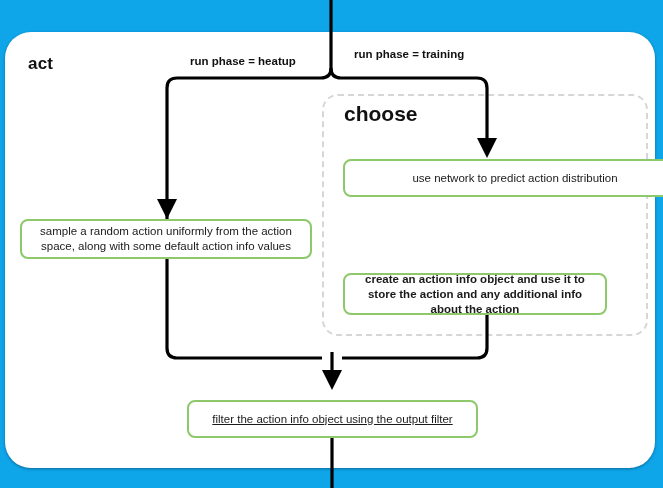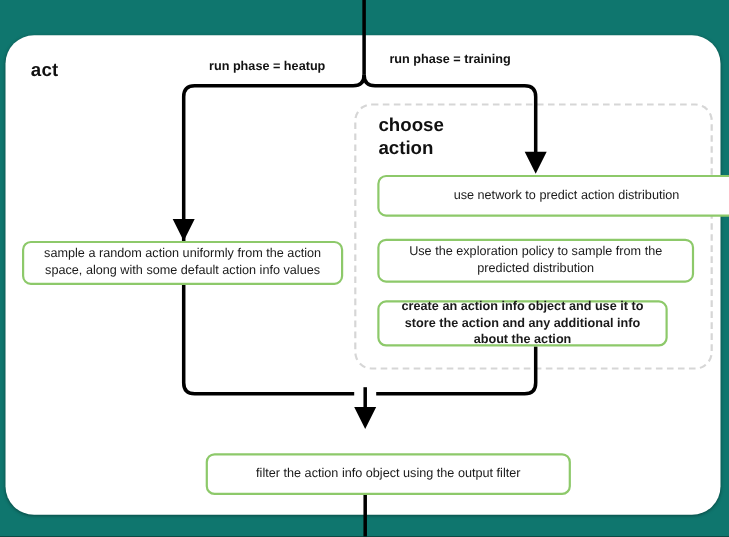--- a/index.html
+++ b/index.html
@@ -10,21 +10,21 @@
   body {
     width: 663px;
     height: 488px;
     overflow: hidden;
     font-family: "Liberation Sans", sans-serif;
   }
   #canvas {
     position: relative;
     width: 663px;
     height: 488px;
-    background: #0f766e;
+    background: #0ea5e9;
   }
   
   #act-panel {
     position: absolute;
     left: 5px;
     top: 32px;
     width: 650px;
     height: 436px;
     background: #ffffff;
     border-radius: 26px;
@@ -49,21 +49,21 @@
     border: 2px dashed #d6d6d6;
     border-radius: 16px;
     background: transparent;
     box-sizing: border-box;
   }
   #choose-action-title {
     position: absolute;
     left: 344px;
     top: 103px;
     width: 120px;
-    font-size: 17px;
+    font-size: 21px;
     font-weight: bold;
     color: #111111;
     line-height: 21px;
   }
   
   .gbox {
     position: absolute;
     box-sizing: border-box;
     background: #ffffff;
     border: 2px solid #8dc96a;
@@ -74,21 +74,21 @@
     text-align: center;
     font-size: 11.5px;
     color: #1a1a1a;
     line-height: 15px;
     padding: 3px 9px;
   }
   #box-sample   { left: 20px;  top: 219px; width: 292px; height: 40px; }
   #box-usenet   { left: 343px; top: 159px; width: 344px; height: 38px; }
   #box-explore  { left: 343px; top: 217px; width: 288px; height: 40px; }
   #box-create   { left: 343px; top: 273px; width: 264px; height: 42px; font-weight: bold; }
-  #box-filter   { left: 187px; top: 412px; width: 332px; height: 38px; }
+  #box-filter   { left: 187px; top: 400px; width: 291px; height: 38px; text-decoration: underline; }
   
   .edge-label {
     position: absolute;
     font-size: 11.5px;
     font-weight: bold;
     color: #111111;
     white-space: nowrap;
     text-align: center;
   }
   #label-heatup   { left: 190px; top: 55px; }
@@ -109,21 +109,20 @@
 <div id="canvas">
 
   <div id="act-panel"></div>
 
   <div id="act-title">act</div>
 
   <div id="choose-action-group"></div>
 
   <div id="choose-action-title">
     <div>choose</div>
-    <div>action</div>
   </div>
 
   <svg id="edges" viewBox="0 0 663 488">
     <defs>
       <marker id="arrow" viewBox="0 0 12 12" refX="6" refY="6" markerWidth="7.5" markerHeight="7.5" orient="auto-start-reverse">
         <path d="M 1 1 L 11 6 L 1 11 z" fill="#000000"></path>
       </marker>
     </defs>
     <g fill="none" stroke="#000000" stroke-width="3.2" stroke-linecap="butt">
 
@@ -142,20 +141,19 @@
       <path d="M 332 428 L 332 488"></path>
     </g>
 
     <g fill="none" stroke="#000000" stroke-width="3.2">
       <path d="M 167 200 L 167 209" marker-end="url(#arrow)"></path>
     </g>
   </svg>
 
   <div class="gbox" id="box-sample">sample a random action uniformly from the action space, along with some default action info values</div>
   <div class="gbox" id="box-usenet">use network to predict action distribution</div>
-  <div class="gbox" id="box-explore">Use the exploration policy to sample from the predicted distribution</div>
   <div class="gbox" id="box-create">create an action info object and use it to store the action and any additional info about the action</div>
   <div class="gbox" id="box-filter">filter the action info object using the output filter</div>
 
   <div class="edge-label" id="label-heatup">run phase = heatup</div>
   <div class="edge-label" id="label-training">run phase = training</div>
 
 </div>
 
 </body></html>

